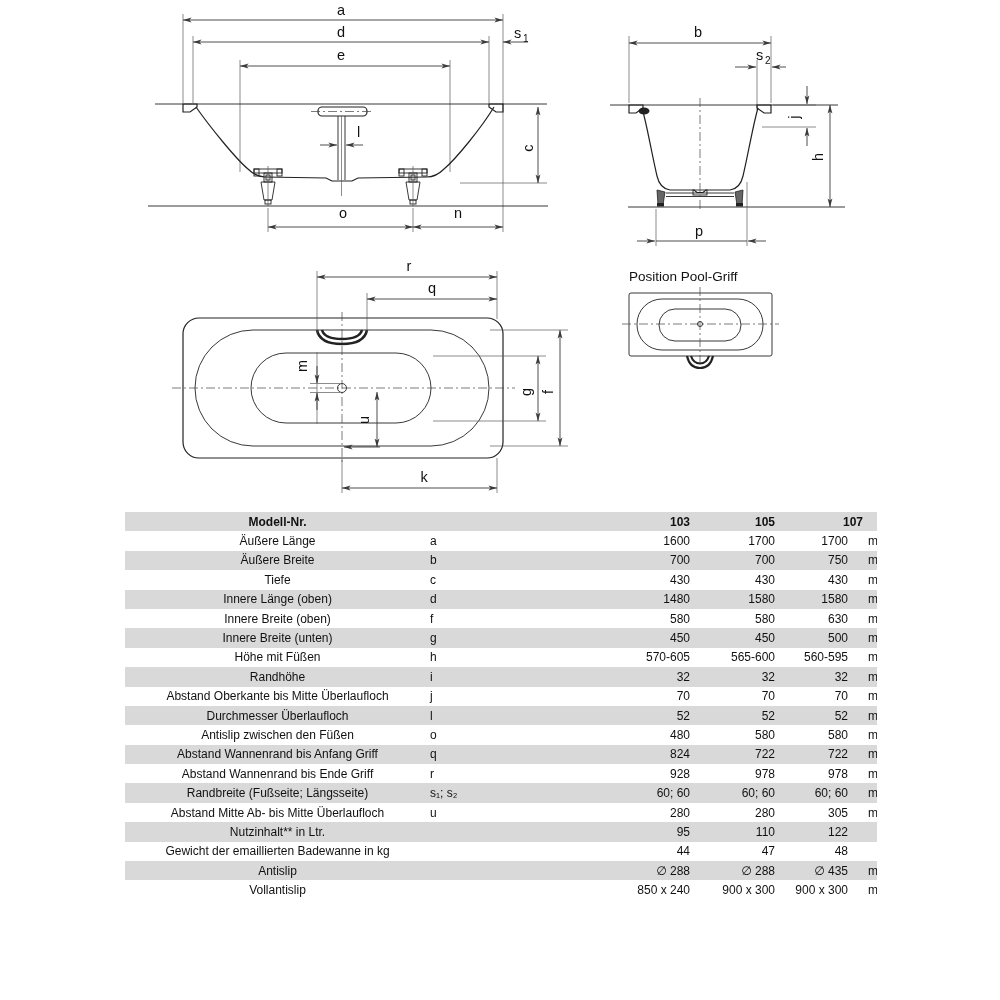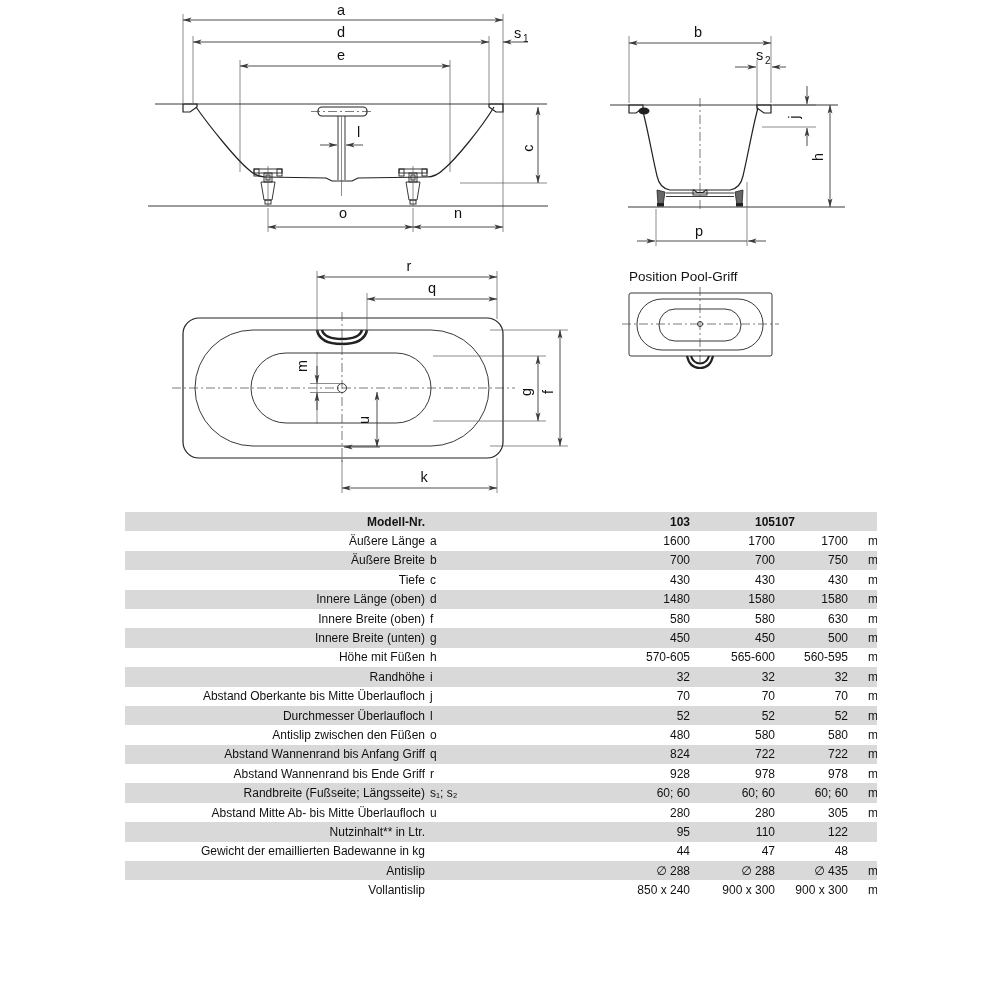--- a/index.html
+++ b/index.html
@@ -17,25 +17,25 @@
   #drawing text{font-family:"Liberation Sans","DejaVu Sans",sans-serif;font-size:14.5px;fill:var(--txt);}
   #drawing text.sub{font-size:10px;}
   #drawing text.ttl{font-size:13.5px;}
   table#spec{position:absolute;left:125px;top:512px;width:752px;border-collapse:collapse;
              table-layout:fixed;font-size:12px;line-height:1;}
   #spec th,#spec td{padding:0;vertical-align:middle;height:19.4px;font-weight:normal;
                     white-space:nowrap;overflow:hidden;}
   #spec thead tr{background:var(--shade);}
   #spec thead th{font-weight:bold;}
   #spec tbody tr:nth-child(even){background:var(--shade);}
-  #spec .c-label{text-align:right;padding-left:5px;}
+  #spec .c-label{text-align:center;padding-left:5px;}
   #spec .c-letter{text-align:left;padding-left:5px;}
   #spec .c-v103,#spec .c-v105,#spec .c-v107{text-align:right;}
   #spec .c-unit{text-align:left;padding-left:20px;}
-  #spec .c-v107x{text-align:left;padding-right:31px;}
+  #spec .c-v107x{text-align:right;padding-right:14px;}
   #spec tr.bold td{font-weight:bold;}
   #spec tr.bold td.c-unit{font-weight:normal;}
 </style>
 </head>
 <body>
 
 <svg id="drawing" width="1000" height="510" viewBox="0 0 1000 510">
   <defs>
     <marker id="ah" viewBox="0 -2.6 9 5.2" refX="8.6" refY="0" markerWidth="9" markerHeight="5.2" orient="auto-start-reverse" markerUnits="userSpaceOnUse">
       <path d="M8.8,0 L0,2.4 L2.2,0 L0,-2.4 Z" style="fill:var(--dim)"></path>

